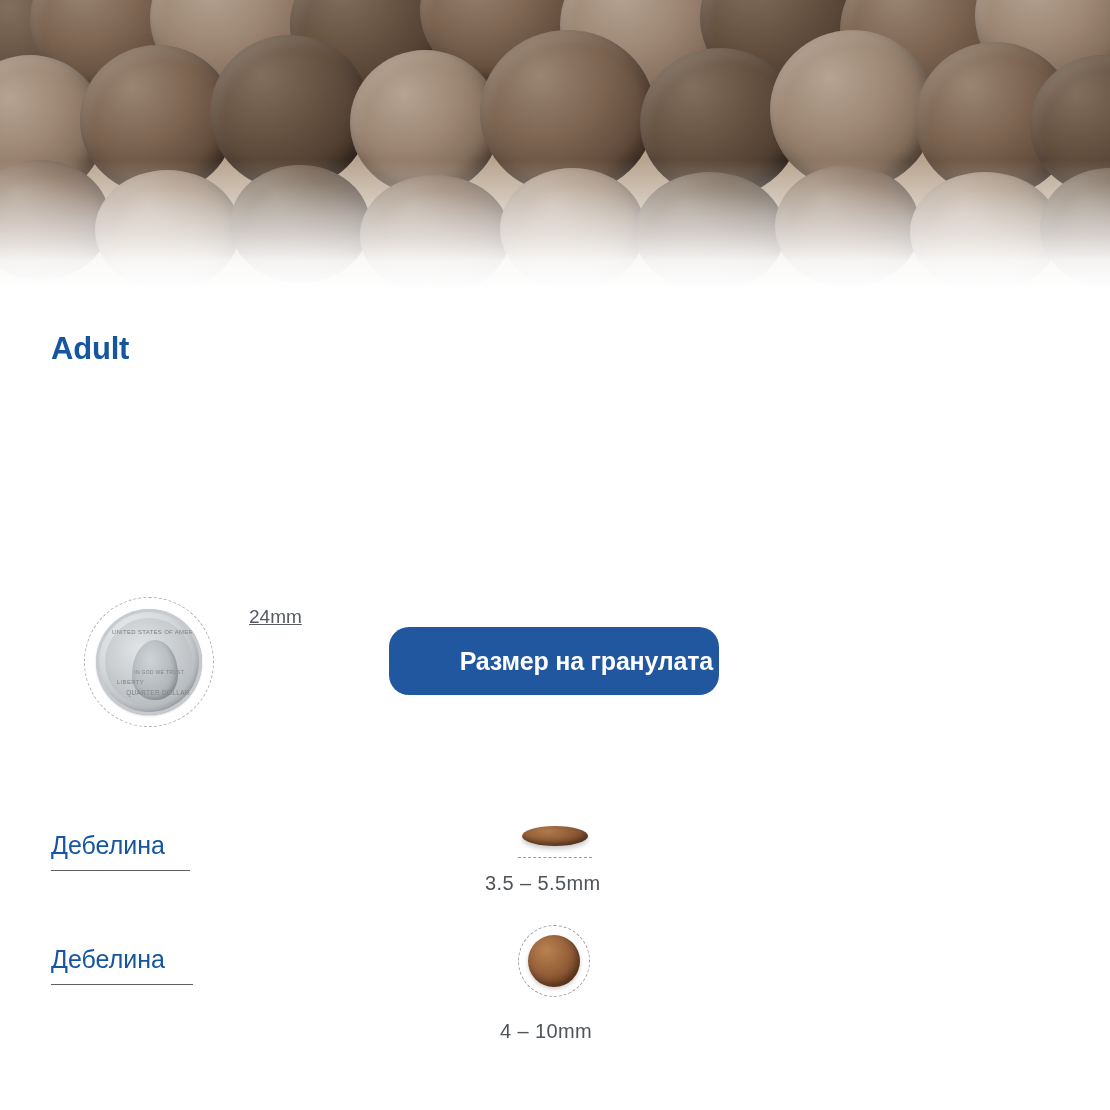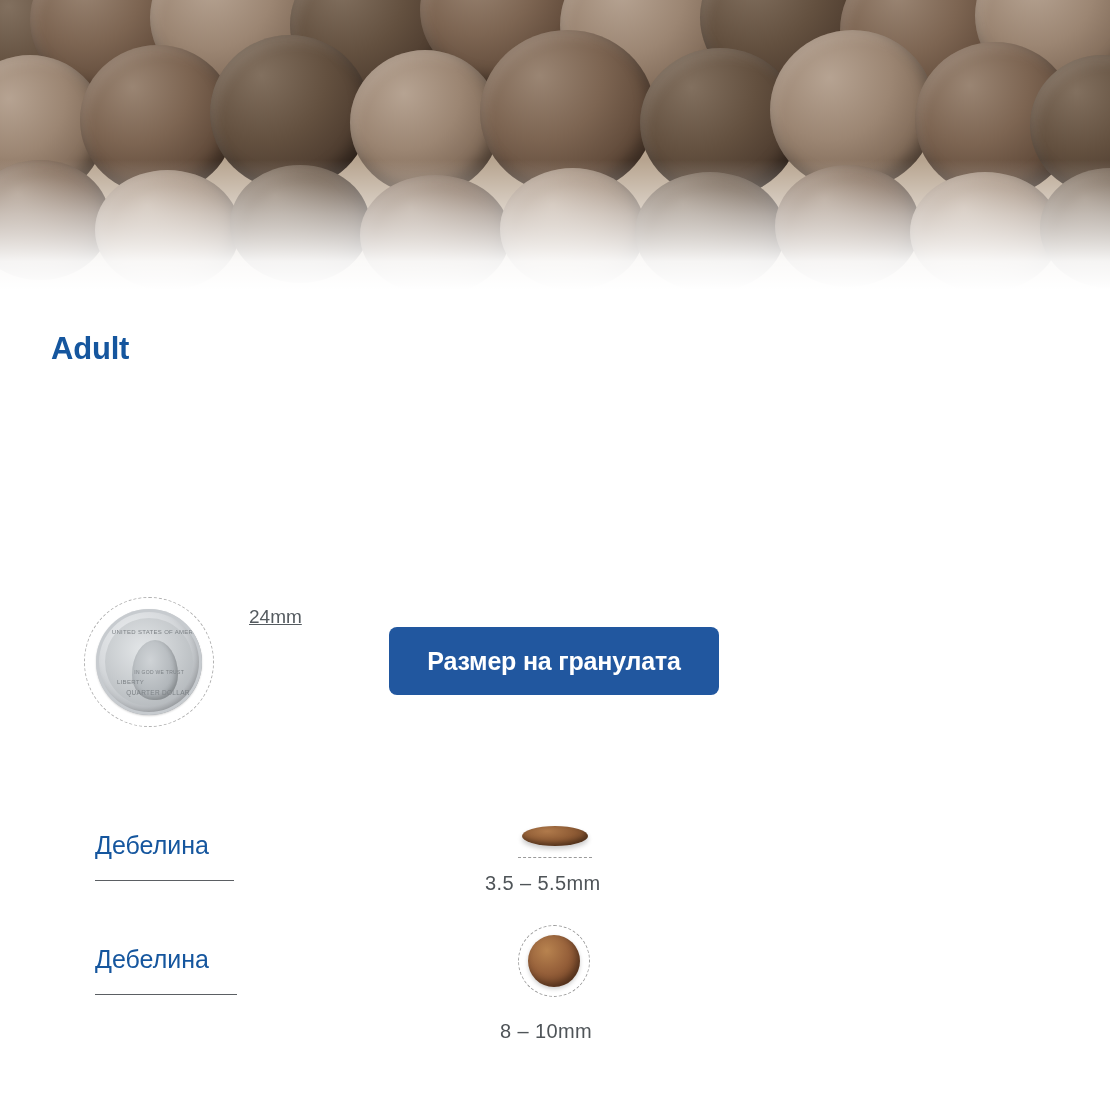--- a/index.html
+++ b/index.html
@@ -139,39 +139,39 @@
   }
 
   
   .pill-button {
     position: absolute;
     left: 389px;
     top: 627px;
     width: 330px;
     height: 68px;
     background: #21579f;
-    border-radius: 8px;
+    border-radius: 20px;
     border: none;
     color: #ffffff;
     font-size: 25px;
     font-weight: bold;
     font-family: "Liberation Sans", sans-serif;
     letter-spacing: -0.2px;
     cursor: pointer;
+    text-align: right;
   }
 
   
   .measure-label {
     position: absolute;
     left: 51px;
     font-size: 25px;
     color: #15569e;
-    padding-bottom: 20px;
+    padding-bottom: 10px;
     border-bottom: 1.5px solid #5b5f63;
-    margin-left: 44px;
   }
   .measure-label.thickness { top: 831px; width: 139px; }
   .measure-label.diameter { top: 945px; width: 142px; }
 
   .measure-value {
     position: absolute;
     font-size: 20px;
     color: #4f5458;
     letter-spacing: 0.4px;
     text-align: right;
@@ -292,13 +292,13 @@
   <div class="kibble-side"></div>
   <div class="kibble-side-guide"></div>
 </div>
 <div class="measure-value thickness">3.5 – 5.5mm</div>
 
 <div class="measure-label diameter">Дебелина</div>
 <div class="kibble-top-wrap">
   <div class="kibble-top-dashed"></div>
   <div class="kibble-top"></div>
 </div>
-<div class="measure-value diameter">8 – 10mm</div>
+<div class="measure-value diameter">4 – 10mm</div>
 
 </body></html>

